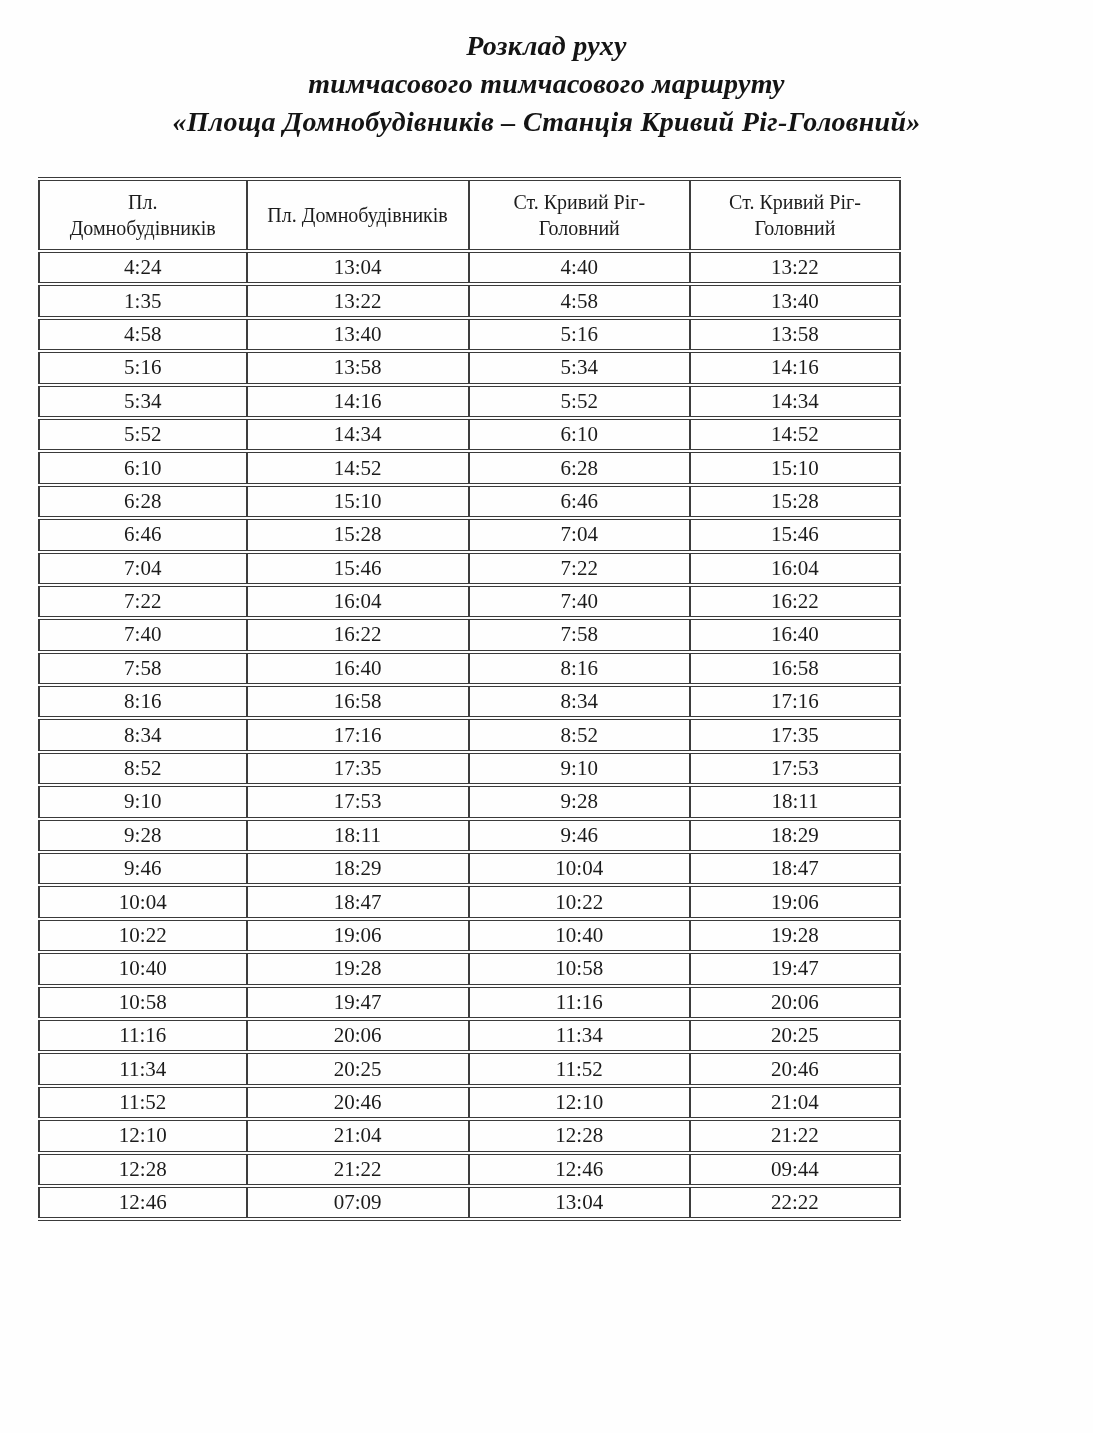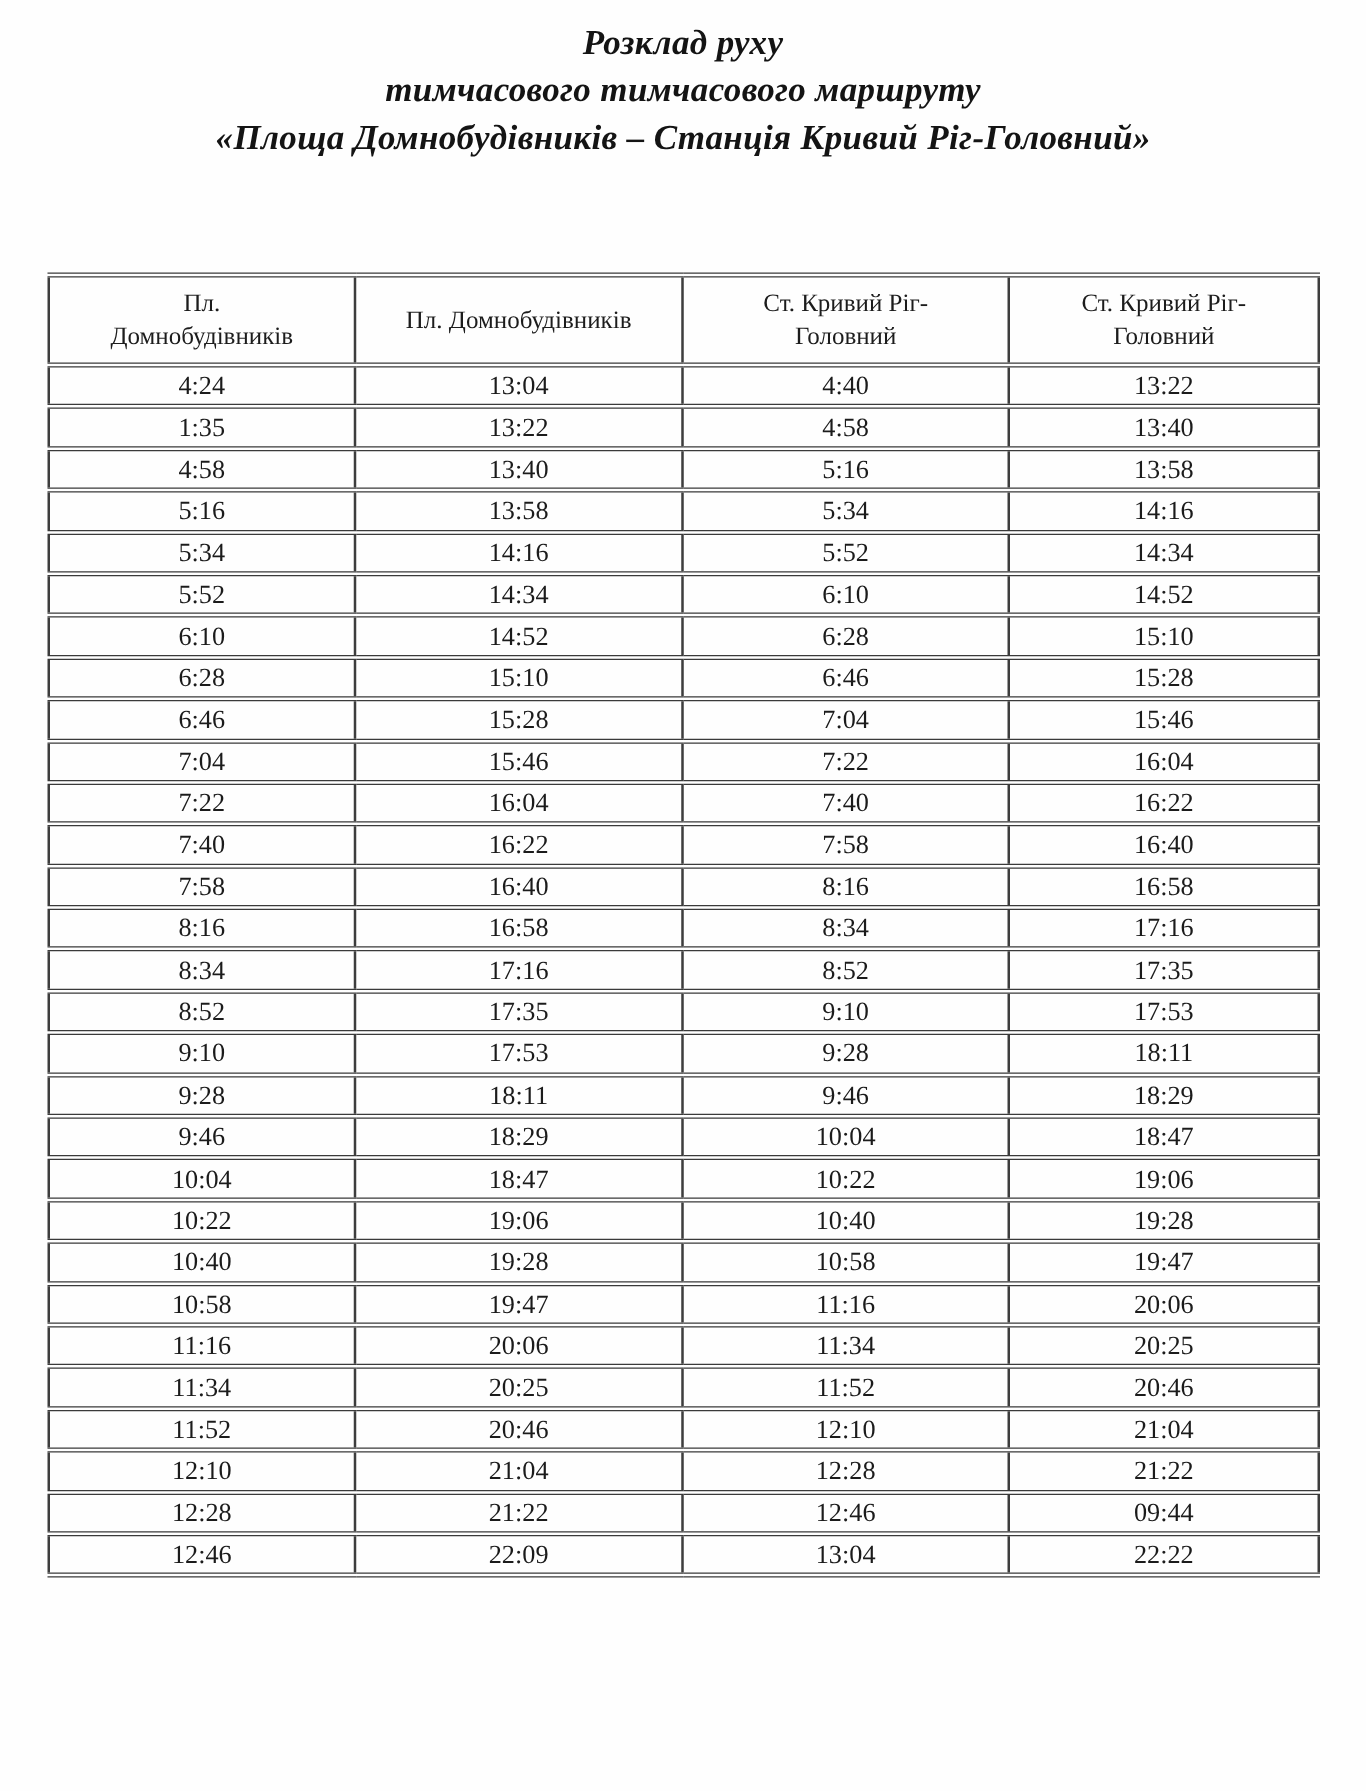--- a/index.html
+++ b/index.html
@@ -13,35 +13,35 @@
     width: 1093px;
     height: 1433px;
     margin: 0 auto;
     background: #fefefe;
     font-family: "Liberation Serif", "DejaVu Serif", serif;
     color: #1a1a1a;
     overflow: hidden;
   }
 
   .doc-title {
-    padding-top: 16px;
+    padding-top: 27px;
     text-align: center;
     font-weight: bold;
     font-style: italic;
     font-size: 28px;
     line-height: 38px;
     color: #141414;
     letter-spacing: 0.3px;
   }
 
   table.timetable {
     border-collapse: collapse;
     table-layout: fixed;
-    width: 1018px;
-    margin: 88px 0 0 38px;
+    width: 863px;
+    margin: 36px 0 0 38px;
   }
 
   .timetable th,
   .timetable td {
     border-left: 2px solid #3d3d3d;
     border-right: 2px solid #3d3d3d;
     border-top: 4px double #3a3a3a;
     border-bottom: 4px double #3a3a3a;
     text-align: center;
     vertical-align: middle;
@@ -274,20 +274,20 @@
           <td>21:22</td>
         </tr>
         <tr>
           <td>12:28</td>
           <td>21:22</td>
           <td>12:46</td>
           <td>09:44</td>
         </tr>
         <tr>
           <td>12:46</td>
-          <td>22:09</td>
+          <td>07:09</td>
           <td>13:04</td>
           <td>22:22</td>
         </tr>
       </tbody>
   </table>
 
 </div>
 
 </body></html>

